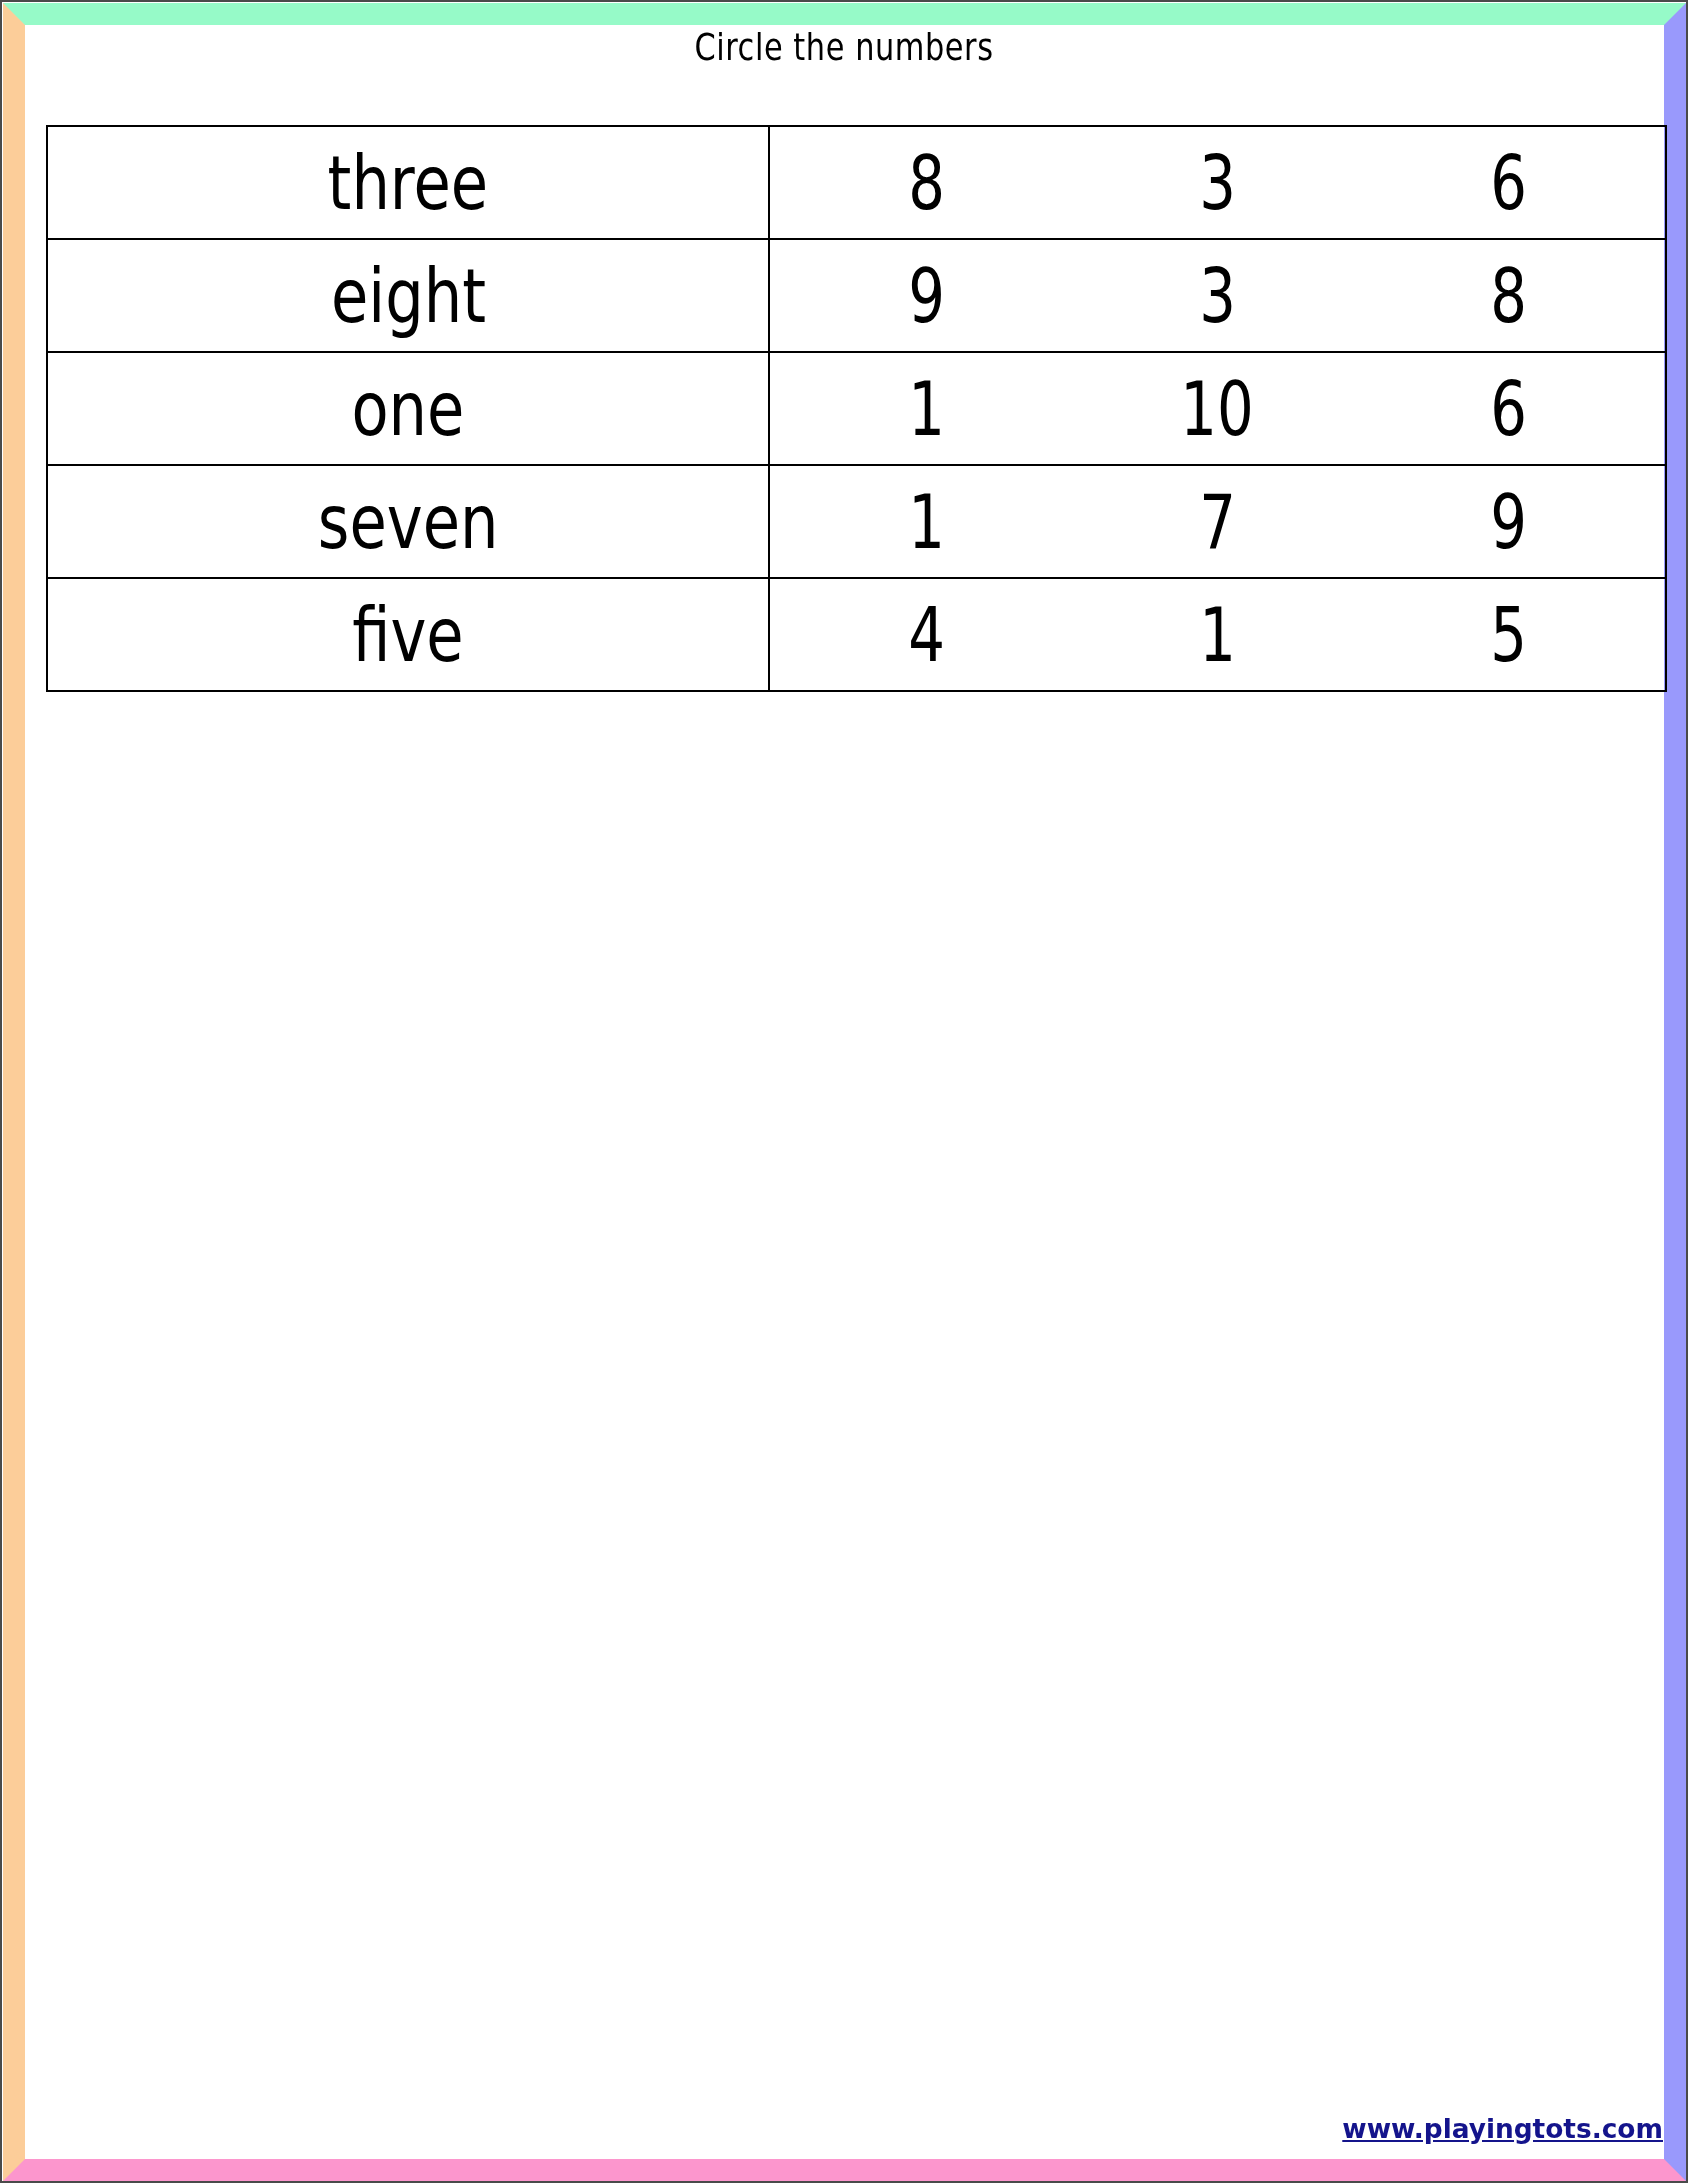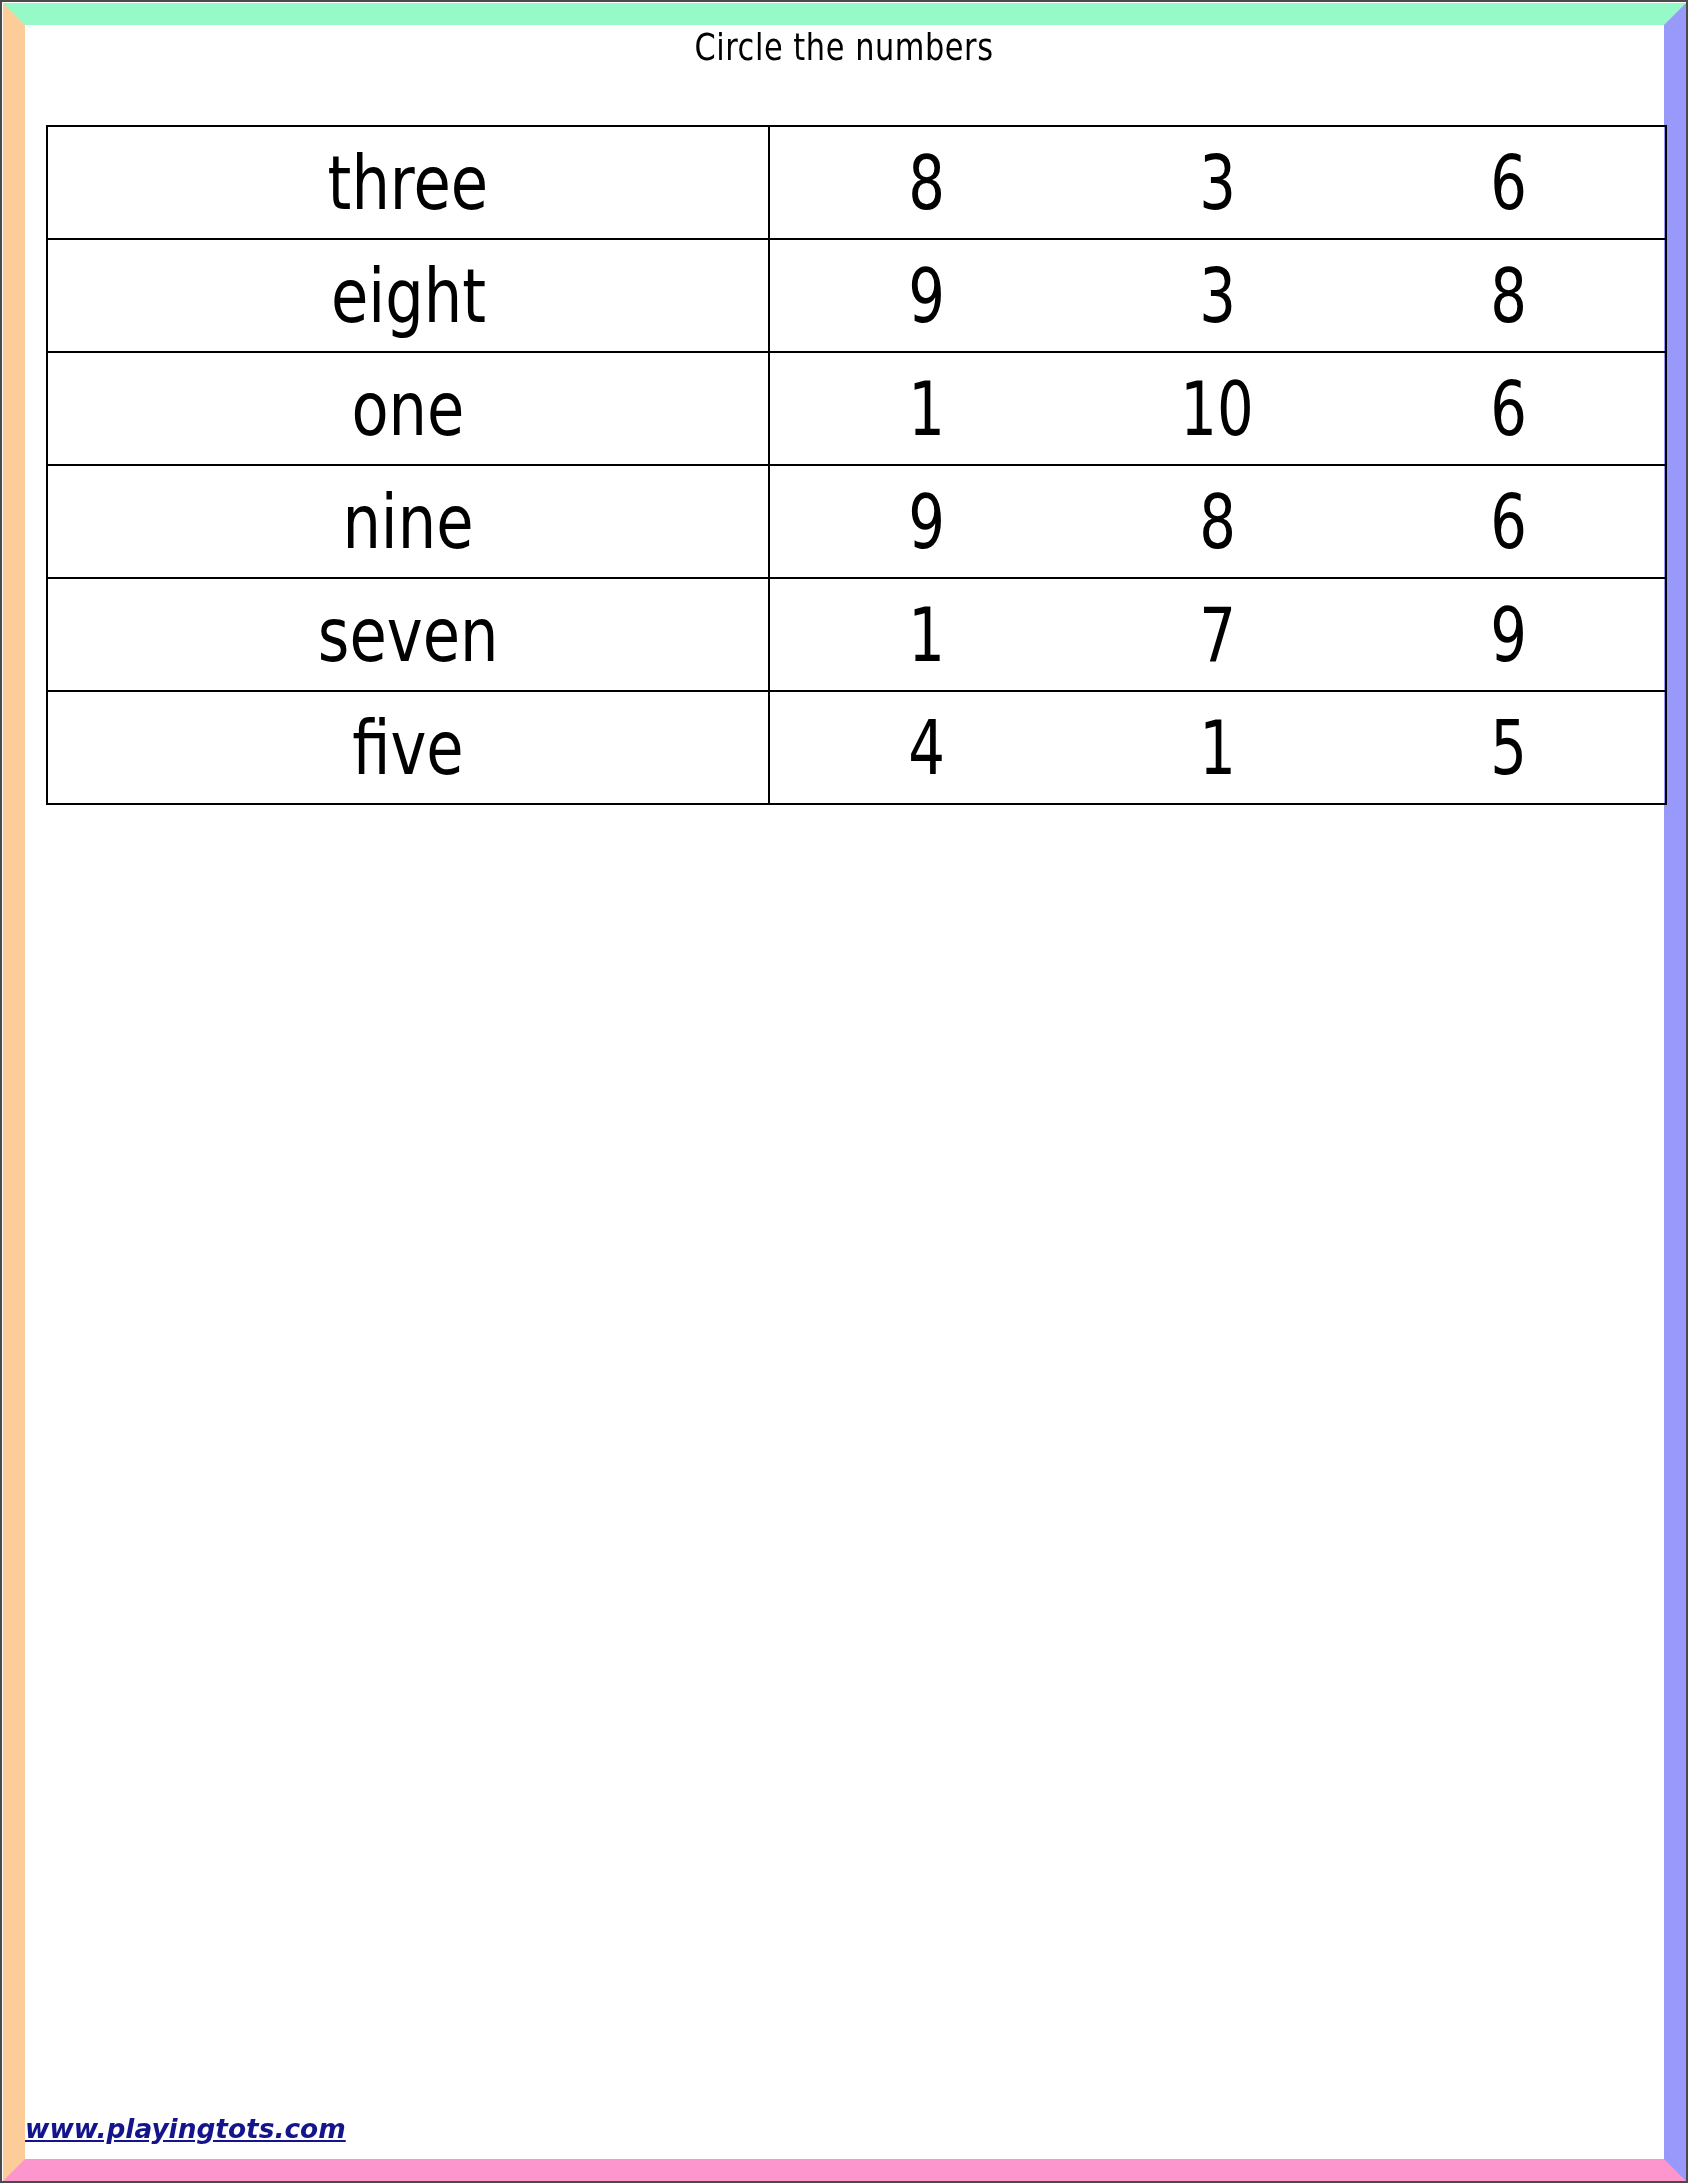--- a/index.html
+++ b/index.html
@@ -137,22 +137,21 @@
     display: inline-block;
     transform: scaleX(0.78);
     transform-origin: center center;
   }
 
   .footer-link-row {
     position: absolute;
     left: 0;
     bottom: 14.5px;
     width: 1638px;
-    text-align: left;
-    font-style: italic;
+    text-align: right;
   }
 
   .footer-link {
     font-family: "DejaVu Sans", sans-serif;
     font-size: 26.4px;
     font-weight: bold;
     color: #14148c;
     text-decoration: underline;
     letter-spacing: 0px;
   }
@@ -196,30 +195,20 @@
               <td class="word-cell"><span class="word-glyph">one</span></td>
               <td class="numbers-cell">
                 <div class="numbers-inner">
                   <div class="num-slot"><span class="num-glyph">1</span></div>
                   <div class="num-slot"><span class="num-glyph">10</span></div>
                   <div class="num-slot"><span class="num-glyph">6</span></div>
                 </div>
               </td>
             </tr>
             <tr>
-              <td class="word-cell"><span class="word-glyph">nine</span></td>
-              <td class="numbers-cell">
-                <div class="numbers-inner">
-                  <div class="num-slot"><span class="num-glyph">9</span></div>
-                  <div class="num-slot"><span class="num-glyph">8</span></div>
-                  <div class="num-slot"><span class="num-glyph">6</span></div>
-                </div>
-              </td>
-            </tr>
-            <tr>
               <td class="word-cell"><span class="word-glyph">seven</span></td>
               <td class="numbers-cell">
                 <div class="numbers-inner">
                   <div class="num-slot"><span class="num-glyph">1</span></div>
                   <div class="num-slot"><span class="num-glyph">7</span></div>
                   <div class="num-slot"><span class="num-glyph">9</span></div>
                 </div>
               </td>
             </tr>
             <tr>

